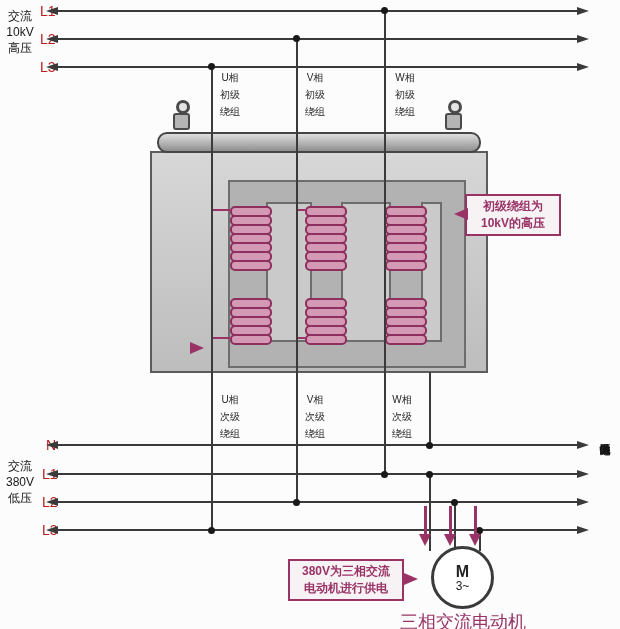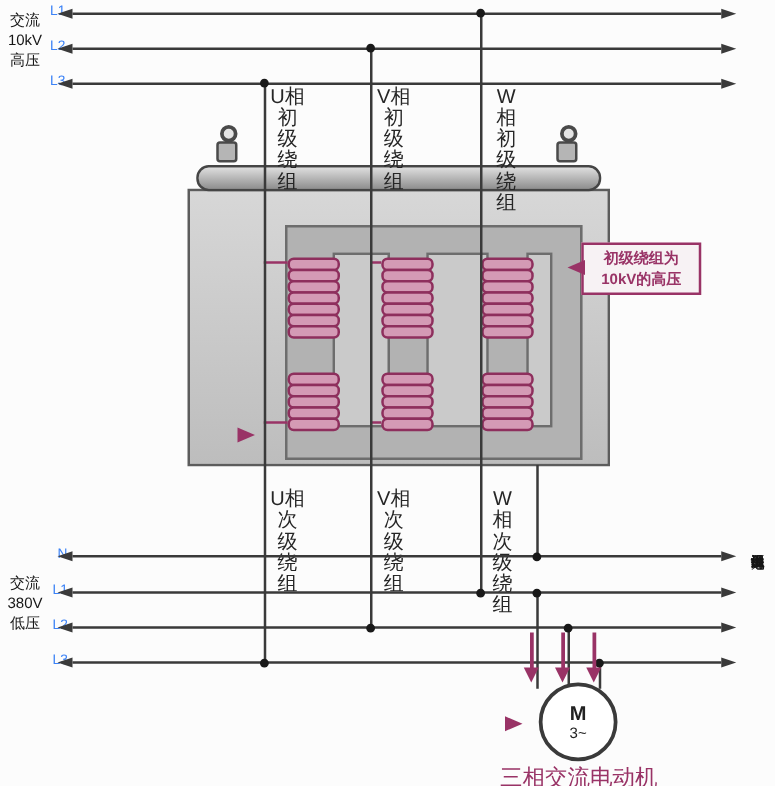--- a/index.html
+++ b/index.html
@@ -6,25 +6,25 @@
   html,body{background:#ffffff}
   .stage{position:relative;width:620px;height:629px;background:#fcfcfc;overflow:hidden;
          font-family:"Liberation Sans","DejaVu Sans",sans-serif;}
   .pre{white-space:pre-line}
   
   .wire-h{position:absolute;left:58px;width:519px;height:2px;background:var(--wire,#3a3a3a)}
   .arr-l{position:absolute;left:46px;width:0;height:0;border-top:4px solid transparent;
          border-bottom:4px solid transparent;border-right:12px solid var(--wire,#3a3a3a)}
   .arr-r{position:absolute;left:577px;width:0;height:0;border-top:4px solid transparent;
          border-bottom:4px solid transparent;border-left:12px solid var(--wire,#3a3a3a)}
-  .wlabel{position:absolute;font-size:11px;color:#3b82f6}
+  .wlabel{position:absolute;font-size:14px;color:#b91c1c}
   .vline{position:absolute;width:2px;background:var(--wire,#3a3a3a)}
   .dot{position:absolute;width:7px;height:7px;border-radius:50%;background:#191919}
   .side-label{position:absolute;width:40px;text-align:center;font-size:12px;line-height:16px;color:#161616}
-  .phase-label{position:absolute;width:30px;text-align:center;font-size:16px;line-height:17px;color:#262626}
+  .phase-label{position:absolute;width:30px;text-align:center;font-size:10px;line-height:17px;color:#262626}
   .vert-note{position:absolute;writing-mode:vertical-rl;text-orientation:upright;
              font-size:11px;letter-spacing:0;color:#161616;height:112px}
   
   .tank{position:absolute;left:150px;top:151px;width:338px;height:222px;
         background:linear-gradient(180deg,#d7d7d7,#bdbdbd);border:2px solid #5c5c5c}
   .lid{position:absolute;left:157px;top:132px;width:324px;height:21px;border-radius:10px;
        background:linear-gradient(180deg,#dedede,#8f8f8f);border:2px solid #454545}
   .lug-ring{position:absolute;width:14px;height:14px;border:3px solid #4a4a4a;border-radius:50%;background:#e4e4e4}
   .lug-base{position:absolute;width:17px;height:17px;background:#b5b5b5;border:2px solid #4a4a4a;border-radius:3px}
   .core{position:absolute;left:228px;top:180px;width:238px;height:188px;
@@ -210,20 +210,22 @@
   <div class="dot" style="left:426px;top:471px"></div>
   <div class="dot" style="left:451px;top:499px"></div>
   <div class="dot" style="left:476px;top:527px"></div>
 
   <div class="callout pre" style="left:465px;top:194px;width:96px">初级绕组为
 10kV的高压</div>
   <div class="tri-l" style="left:454px;top:208px"></div>
 
   <div class="tri-r" style="left:190px;top:342px"></div>
 
+  <div class="callout pre" style="left:288px;top:559px;width:116px">380V为三相交流
+电动机进行供电</div>
   <div class="tri-r" style="left:404px;top:573px"></div>
 
   <div class="flow-shaft" style="left:424px"></div>
   <div class="flow-head" style="left:419px"></div>
   <div class="flow-shaft" style="left:449px"></div>
   <div class="flow-head" style="left:444px"></div>
   <div class="flow-shaft" style="left:474px"></div>
   <div class="flow-head" style="left:469px"></div>
 
   <div class="motor">

